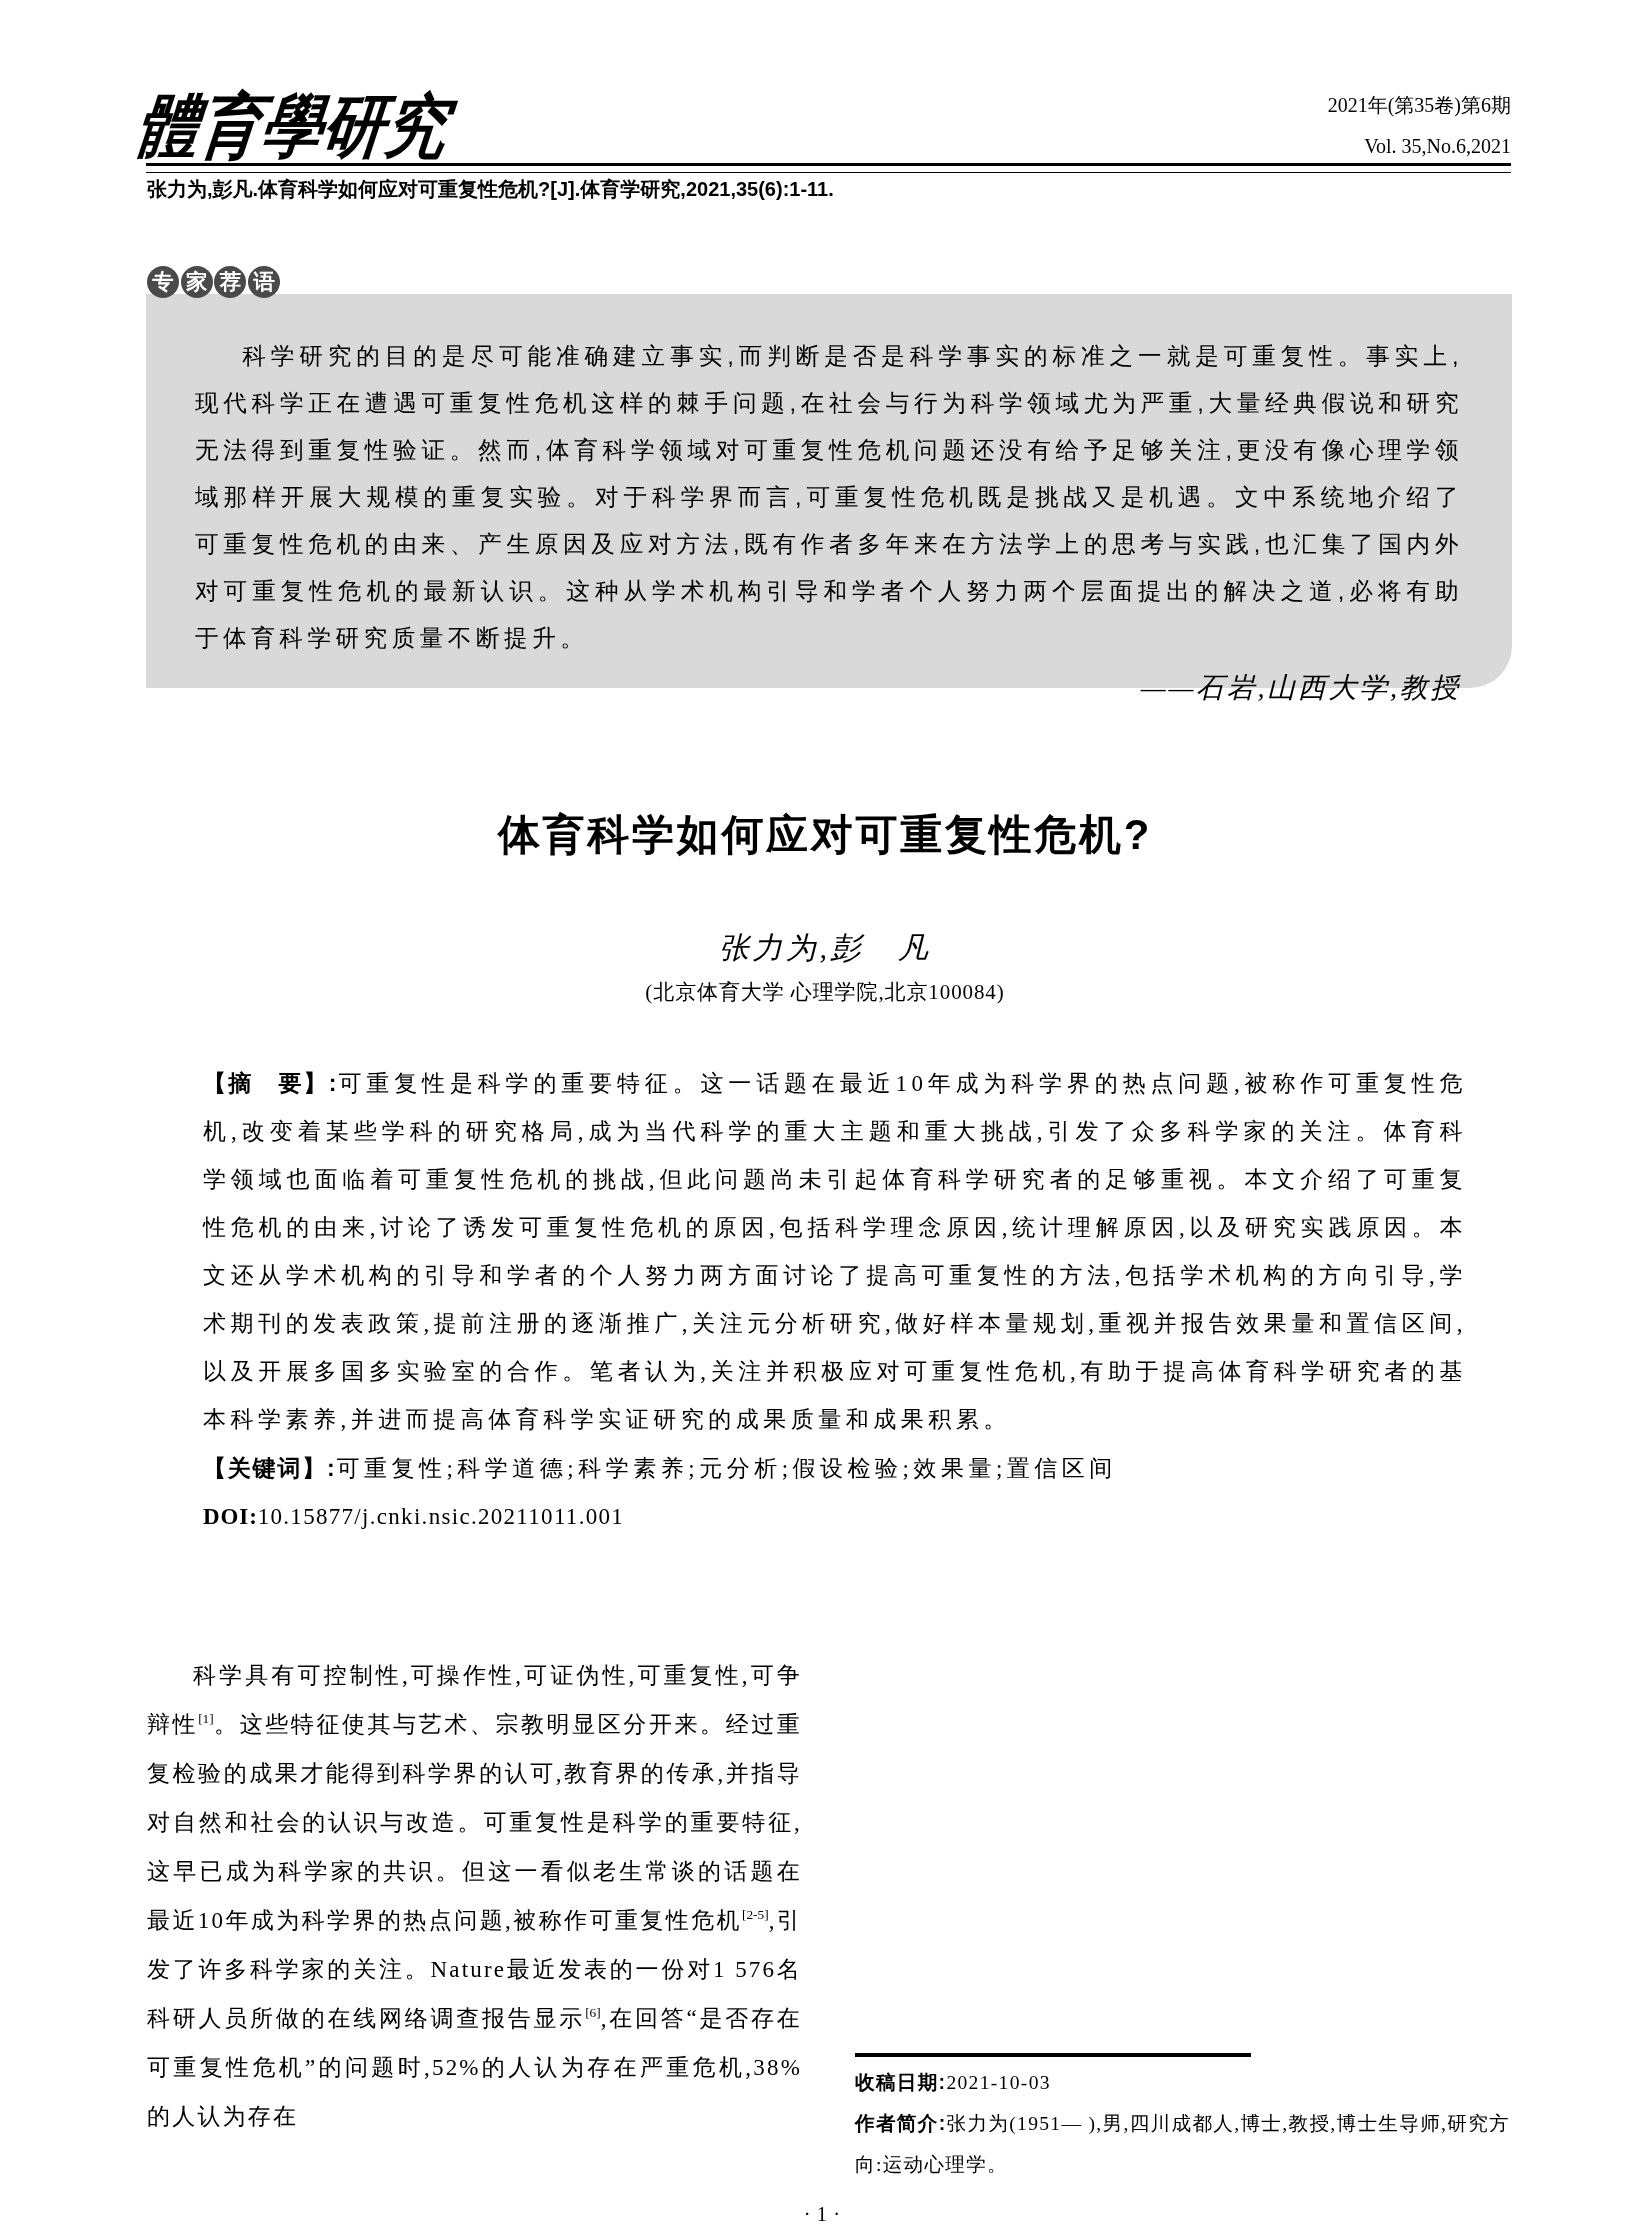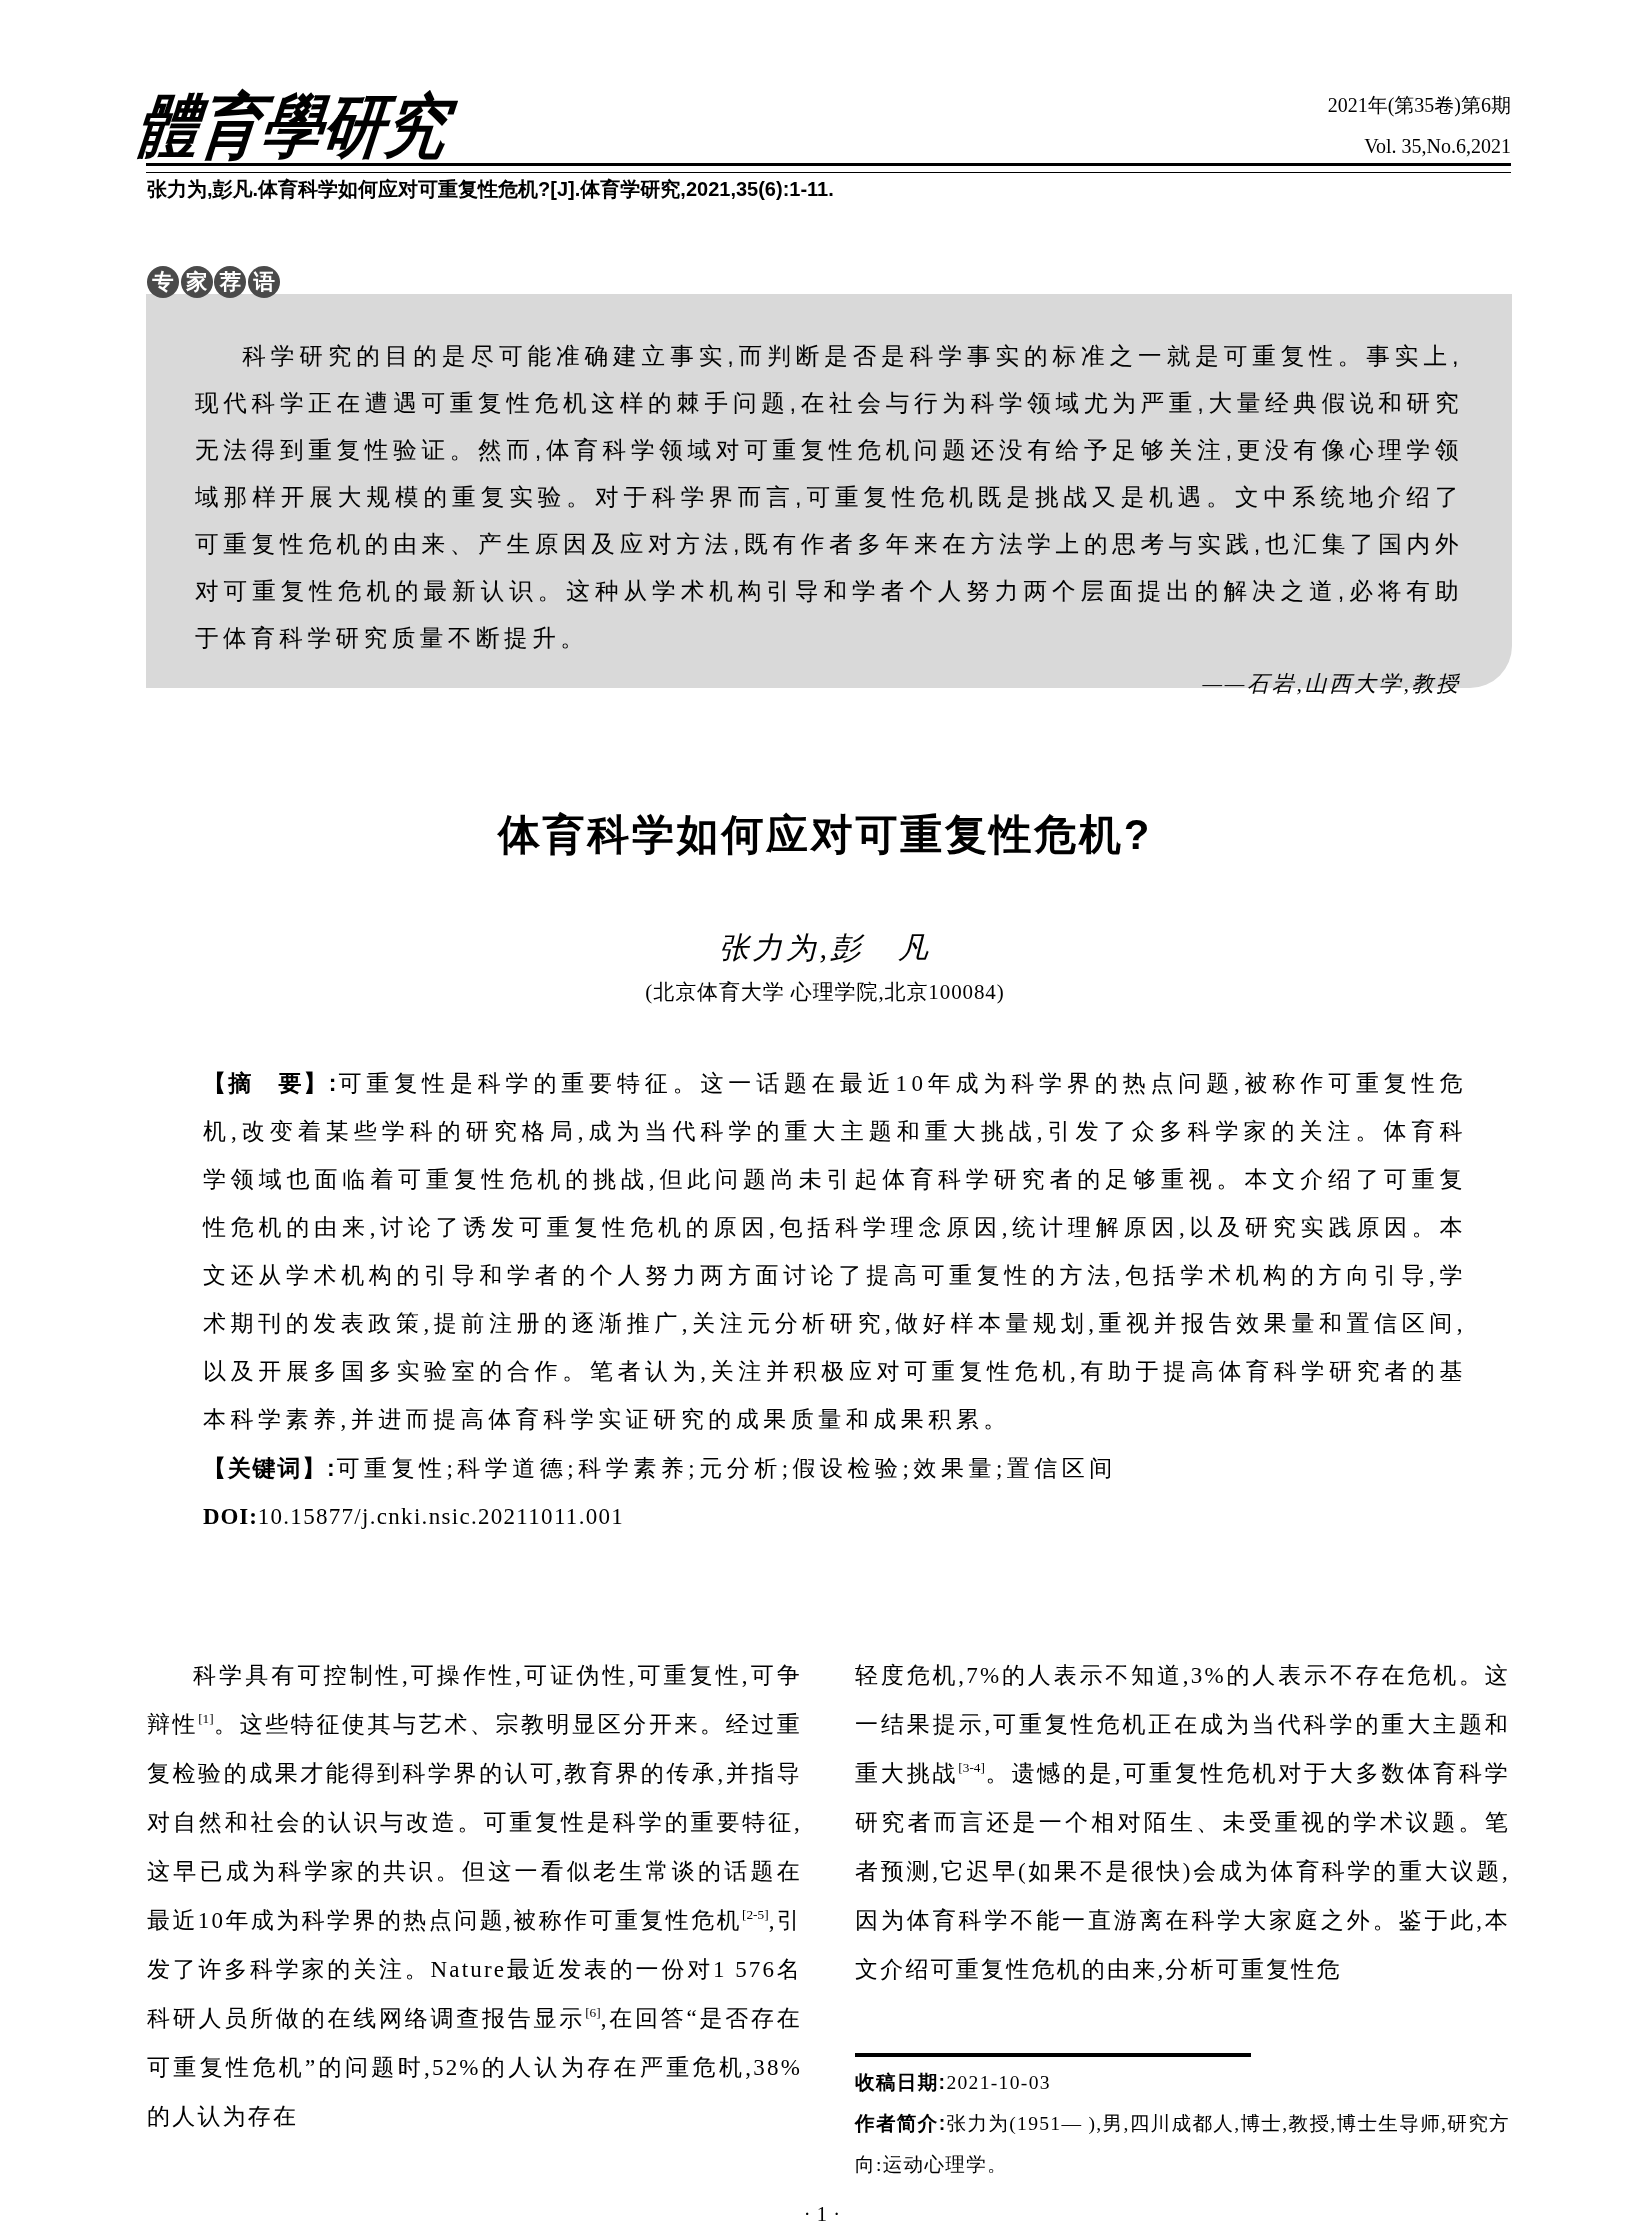--- a/index.html
+++ b/index.html
@@ -25,21 +25,21 @@
         background:#d9d9d9;border-bottom-right-radius:42px;}
   .badge{position:absolute;left:0.9px;top:-28.5px;display:flex;gap:1.8px;}
   .badge-circle{width:32px;height:32px;border-radius:50%;background:#4a4a4a;color:#fff;
         font-family:"Liberation Sans","DejaVu Sans",sans-serif;font-weight:bold;font-size:21.4px;
         display:flex;align-items:center;justify-content:center;}
   .box-text{padding:39px 49px 0 49px;
         font-family:"Liberation Sans","DejaVu Sans",sans-serif;
         font-size:23.6px;line-height:47px;letter-spacing:4.5px;
         text-align:justify;text-justify:inter-ideograph;text-indent:2em;}
   .box-attribution{margin-top:7.1px;padding-right:51px;text-align:right;
-        font-style:italic;font-size:22px;letter-spacing:2.7px;}
+        font-style:italic;font-size:28px;letter-spacing:2.7px;}
 
   
   .article-title{position:absolute;left:0;width:100%;top:807px;text-align:center;
         font-family:"Liberation Sans","DejaVu Sans",sans-serif;font-weight:bold;
         font-size:42px;letter-spacing:2.7px;}
   .authors{position:absolute;left:0;width:100%;top:928px;text-align:center;
         font-size:30px;letter-spacing:3.6px;font-style:italic;}
   .affiliation{position:absolute;left:0;width:100%;top:978px;text-align:center;
         font-size:21px;letter-spacing:0.9px;}
 
@@ -104,23 +104,20 @@
 
   <div class="meta">
     <p class="meta-line"><span class="lbl">【摘　要】:</span><span>可重复性是科学的重要特征。这一话题在最近10年成为科学界的热点问题,被称作可重复性危机,改变着某些学科的研究格局,成为当代科学的重大主题和重大挑战,引发了众多科学家的关注。体育科学领域也面临着可重复性危机的挑战,但此问题尚未引起体育科学研究者的足够重视。本文介绍了可重复性危机的由来,讨论了诱发可重复性危机的原因,包括科学理念原因,统计理解原因,以及研究实践原因。本文还从学术机构的引导和学者的个人努力两方面讨论了提高可重复性的方法,包括学术机构的方向引导,学术期刊的发表政策,提前注册的逐渐推广,关注元分析研究,做好样本量规划,重视并报告效果量和置信区间,以及开展多国多实验室的合作。笔者认为,关注并积极应对可重复性危机,有助于提高体育科学研究者的基本科学素养,并进而提高体育科学实证研究的成果质量和成果积累。</span></p>
     <p class="meta-line"><span class="lbl">【关键词】:</span><span>可重复性;科学道德;科学素养;元分析;假设检验;效果量;置信区间</span></p>
     <p class="meta-line doi-line"><span class="doi-lbl">DOI:</span><span class="val">10.15877/j.cnki.nsic.20211011.001</span></p>
   </div>
 
   <div class="col col-left">
     <p class="indent">科学具有可控制性,可操作性,可证伪性,可重复性,可争辩性<sup>[1]</sup>。这些特征使其与艺术、宗教明显区分开来。经过重复检验的成果才能得到科学界的认可,教育界的传承,并指导对自然和社会的认识与改造。可重复性是科学的重要特征,这早已成为科学家的共识。但这一看似老生常谈的话题在最近10年成为科学界的热点问题,被称作可重复性危机<sup>[2-5]</sup>,引发了许多科学家的关注。Nature最近发表的一份对1 576名科研人员所做的在线网络调查报告显示<sup>[6]</sup>,在回答“是否存在可重复性危机”的问题时,52%的人认为存在严重危机,38%的人认为存在</p>
   </div>
-  <div class="col col-right">
-    <p>轻度危机,7%的人表示不知道,3%的人表示不存在危机。这一结果提示,可重复性危机正在成为当代科学的重大主题和重大挑战<sup>[3-4]</sup>。遗憾的是,可重复性危机对于大多数体育科学研究者而言还是一个相对陌生、未受重视的学术议题。笔者预测,它迟早(如果不是很快)会成为体育科学的重大议题,因为体育科学不能一直游离在科学大家庭之外。鉴于此,本文介绍可重复性危机的由来,分析可重复性危</p>
-  </div>
 
   <div class="footnote-rule"></div>
   <div class="footnote">
     <p><span class="lbl">收稿日期:</span><span>2021-10-03</span></p>
     <p><span class="lbl">作者简介:</span><span>张力为(1951— ),男,四川成都人,博士,教授,博士生导师,研究方向:运动心理学。</span></p>
   </div>
 
   <div class="page-number">·1·</div>
 
 </div>

